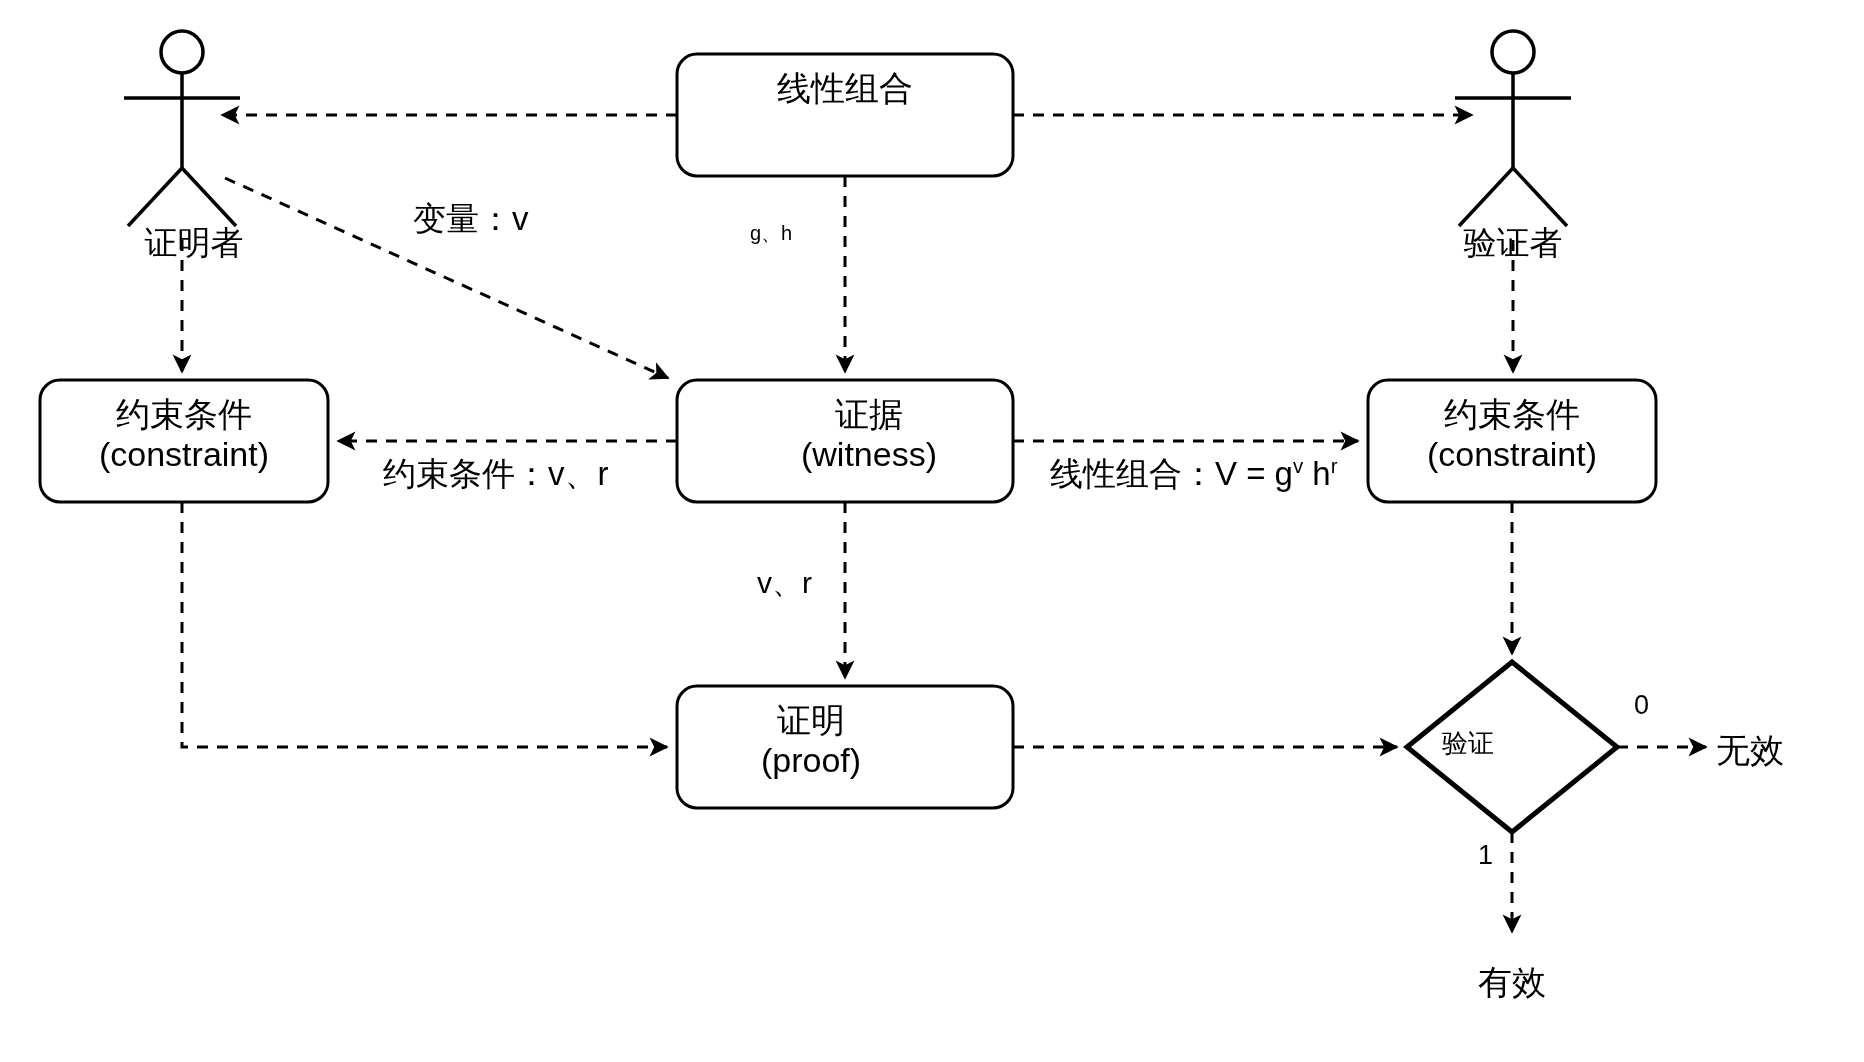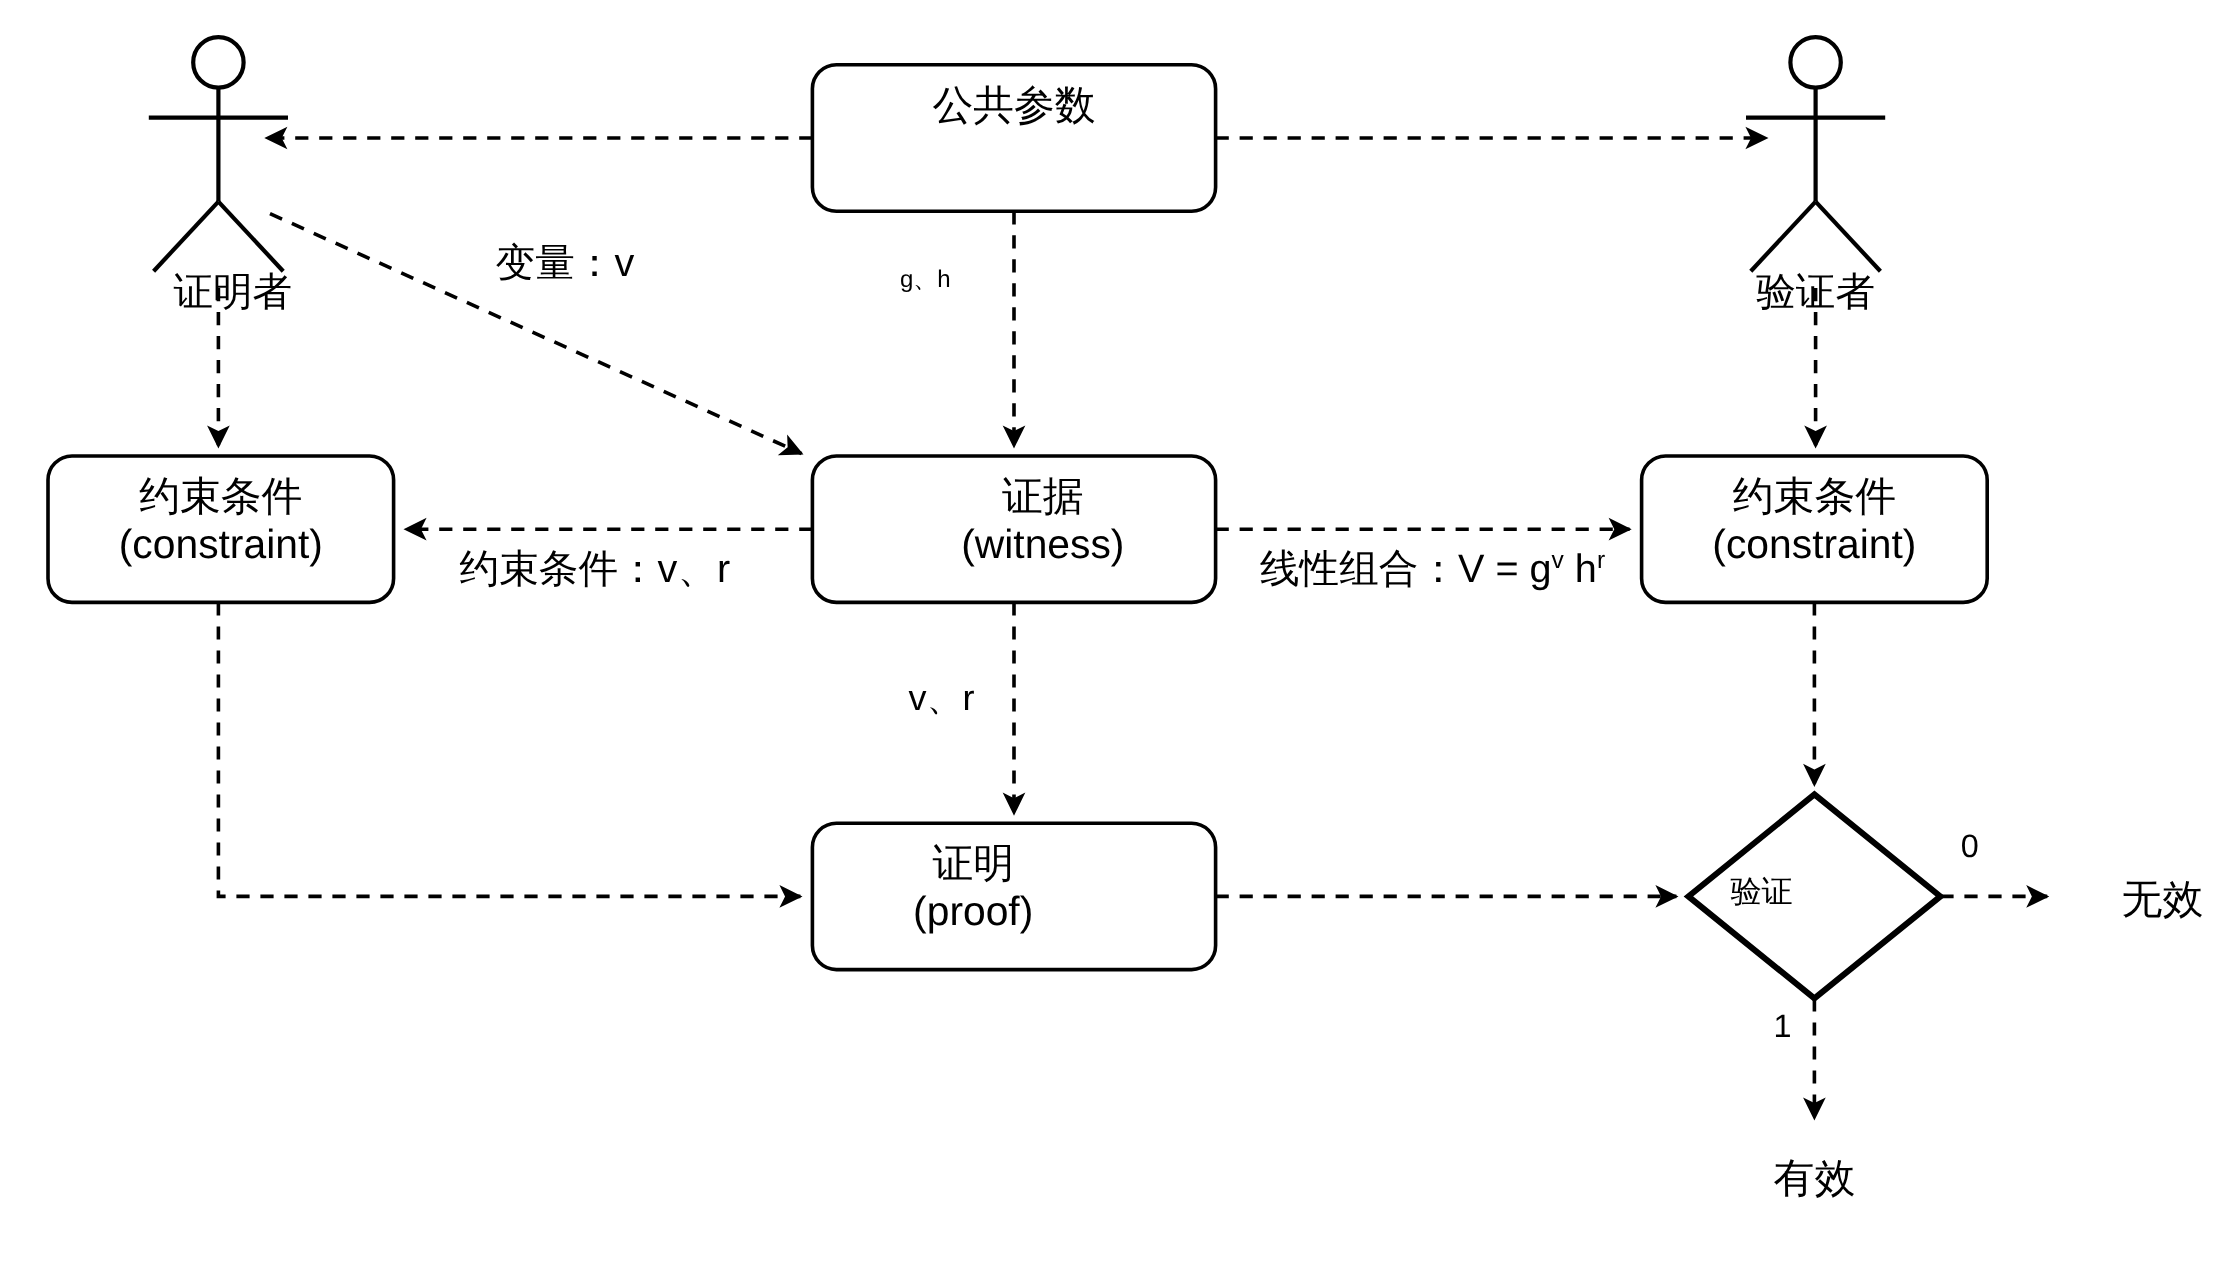--- a/index.html
+++ b/index.html
@@ -150,21 +150,21 @@
     <line class="edge" x1="1013" y1="747" x2="1397" y2="747" marker-end="url(#ah)"></line>
 
     <line class="edge" x1="1512" y1="502" x2="1512" y2="654" marker-end="url(#ah)"></line>
 
     <line class="edge" x1="1617" y1="747" x2="1706" y2="747" marker-end="url(#ah)"></line>
 
     <line class="edge" x1="1512" y1="832" x2="1512" y2="932" marker-end="url(#ah)"></line>
   </svg>
 
   <div class="lbl node-label" style="left:677px; top:68px; width:336px;">
-    <span class="cn">公共参数</span>
+    <span class="cn">线性组合</span>
   </div>
 
   <div class="lbl node-label" style="left:40px; top:394px; width:288px;">
     <span class="cn">约束条件</span>
     <span class="en">(constraint)</span>
   </div>
 
   <div class="lbl node-label" style="left:677px; top:394px; width:384px;">
     <span class="cn">证据</span>
     <span class="en">(witness)</span>
@@ -179,21 +179,21 @@
     <span class="cn">证明</span>
     <span class="en">(proof)</span>
   </div>
 
   <div class="lbl decision-label" style="left:1442px; top:728px; width:140px;">验证</div>
 
   <div class="lbl actor-label" style="left:114px; top:224px; width:160px;">证明者</div>
 
   <div class="lbl actor-label" style="left:1433px; top:224px; width:160px;">验证者</div>
 
-  <div class="lbl term-label" style="left:1716px; top:730px; width:120px; text-align:right;">无效</div>
+  <div class="lbl term-label" style="left:1716px; top:730px; width:120px; text-align:left;">无效</div>
 
   <div class="lbl term-label" style="left:1442px; top:962px; width:140px;">有效</div>
 
   <div class="lbl edge-label" style="left:413px; top:200px;">变量：v</div>
 
   <div class="lbl edge-label" style="left:750px; top:222px; font-size:20px;">g、h</div>
 
   <div class="lbl edge-label" style="left:383px; top:455px;">约束条件：v、r</div>
 
   <div class="lbl edge-label" style="left:1050px; top:455px;">

